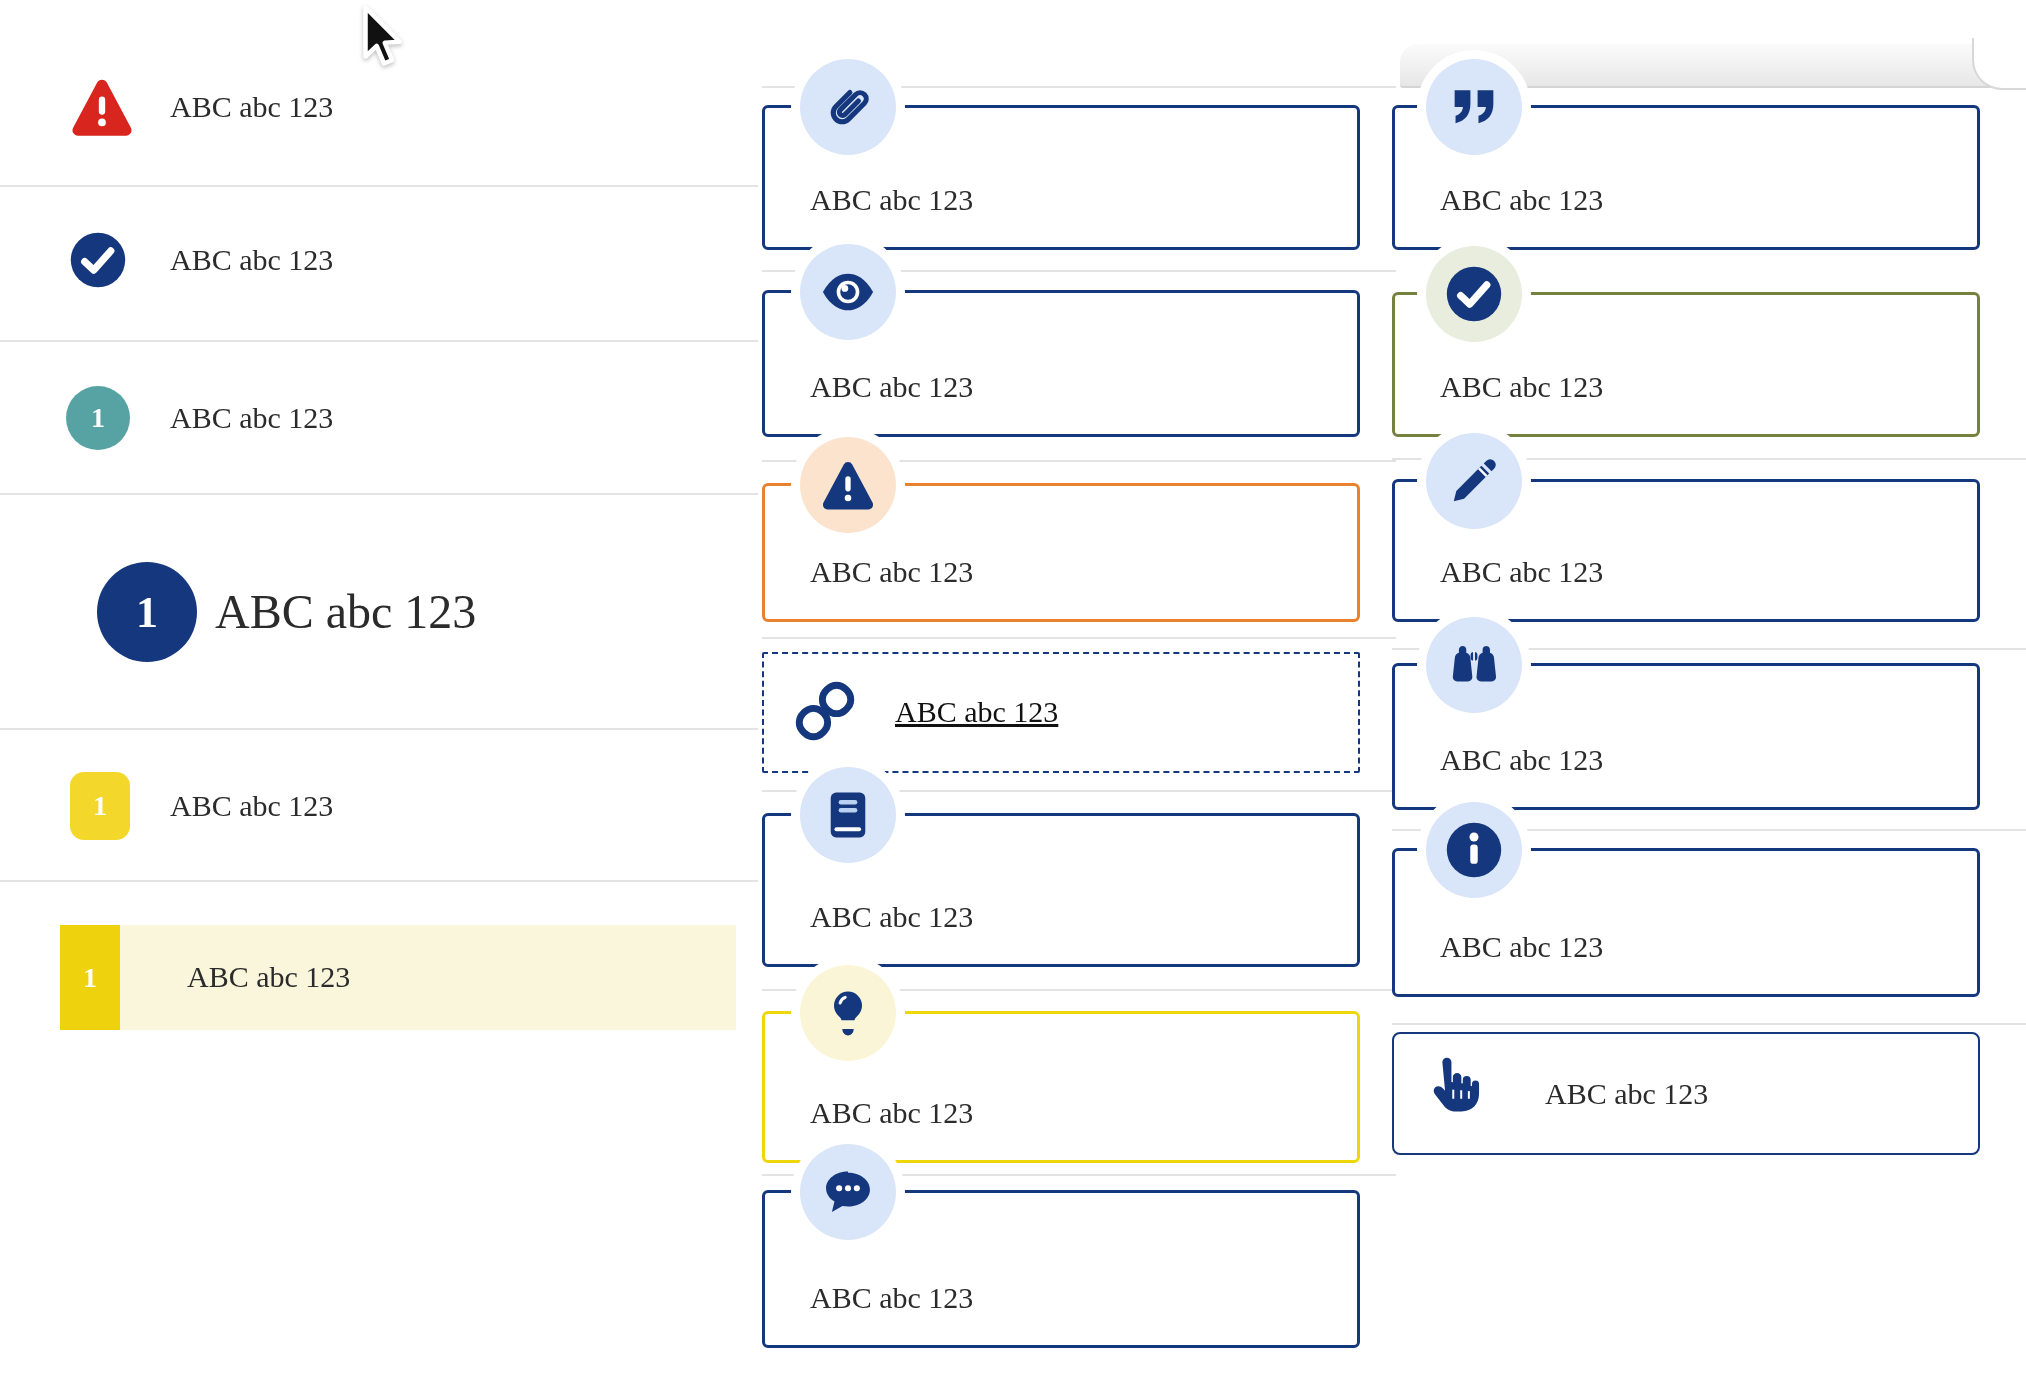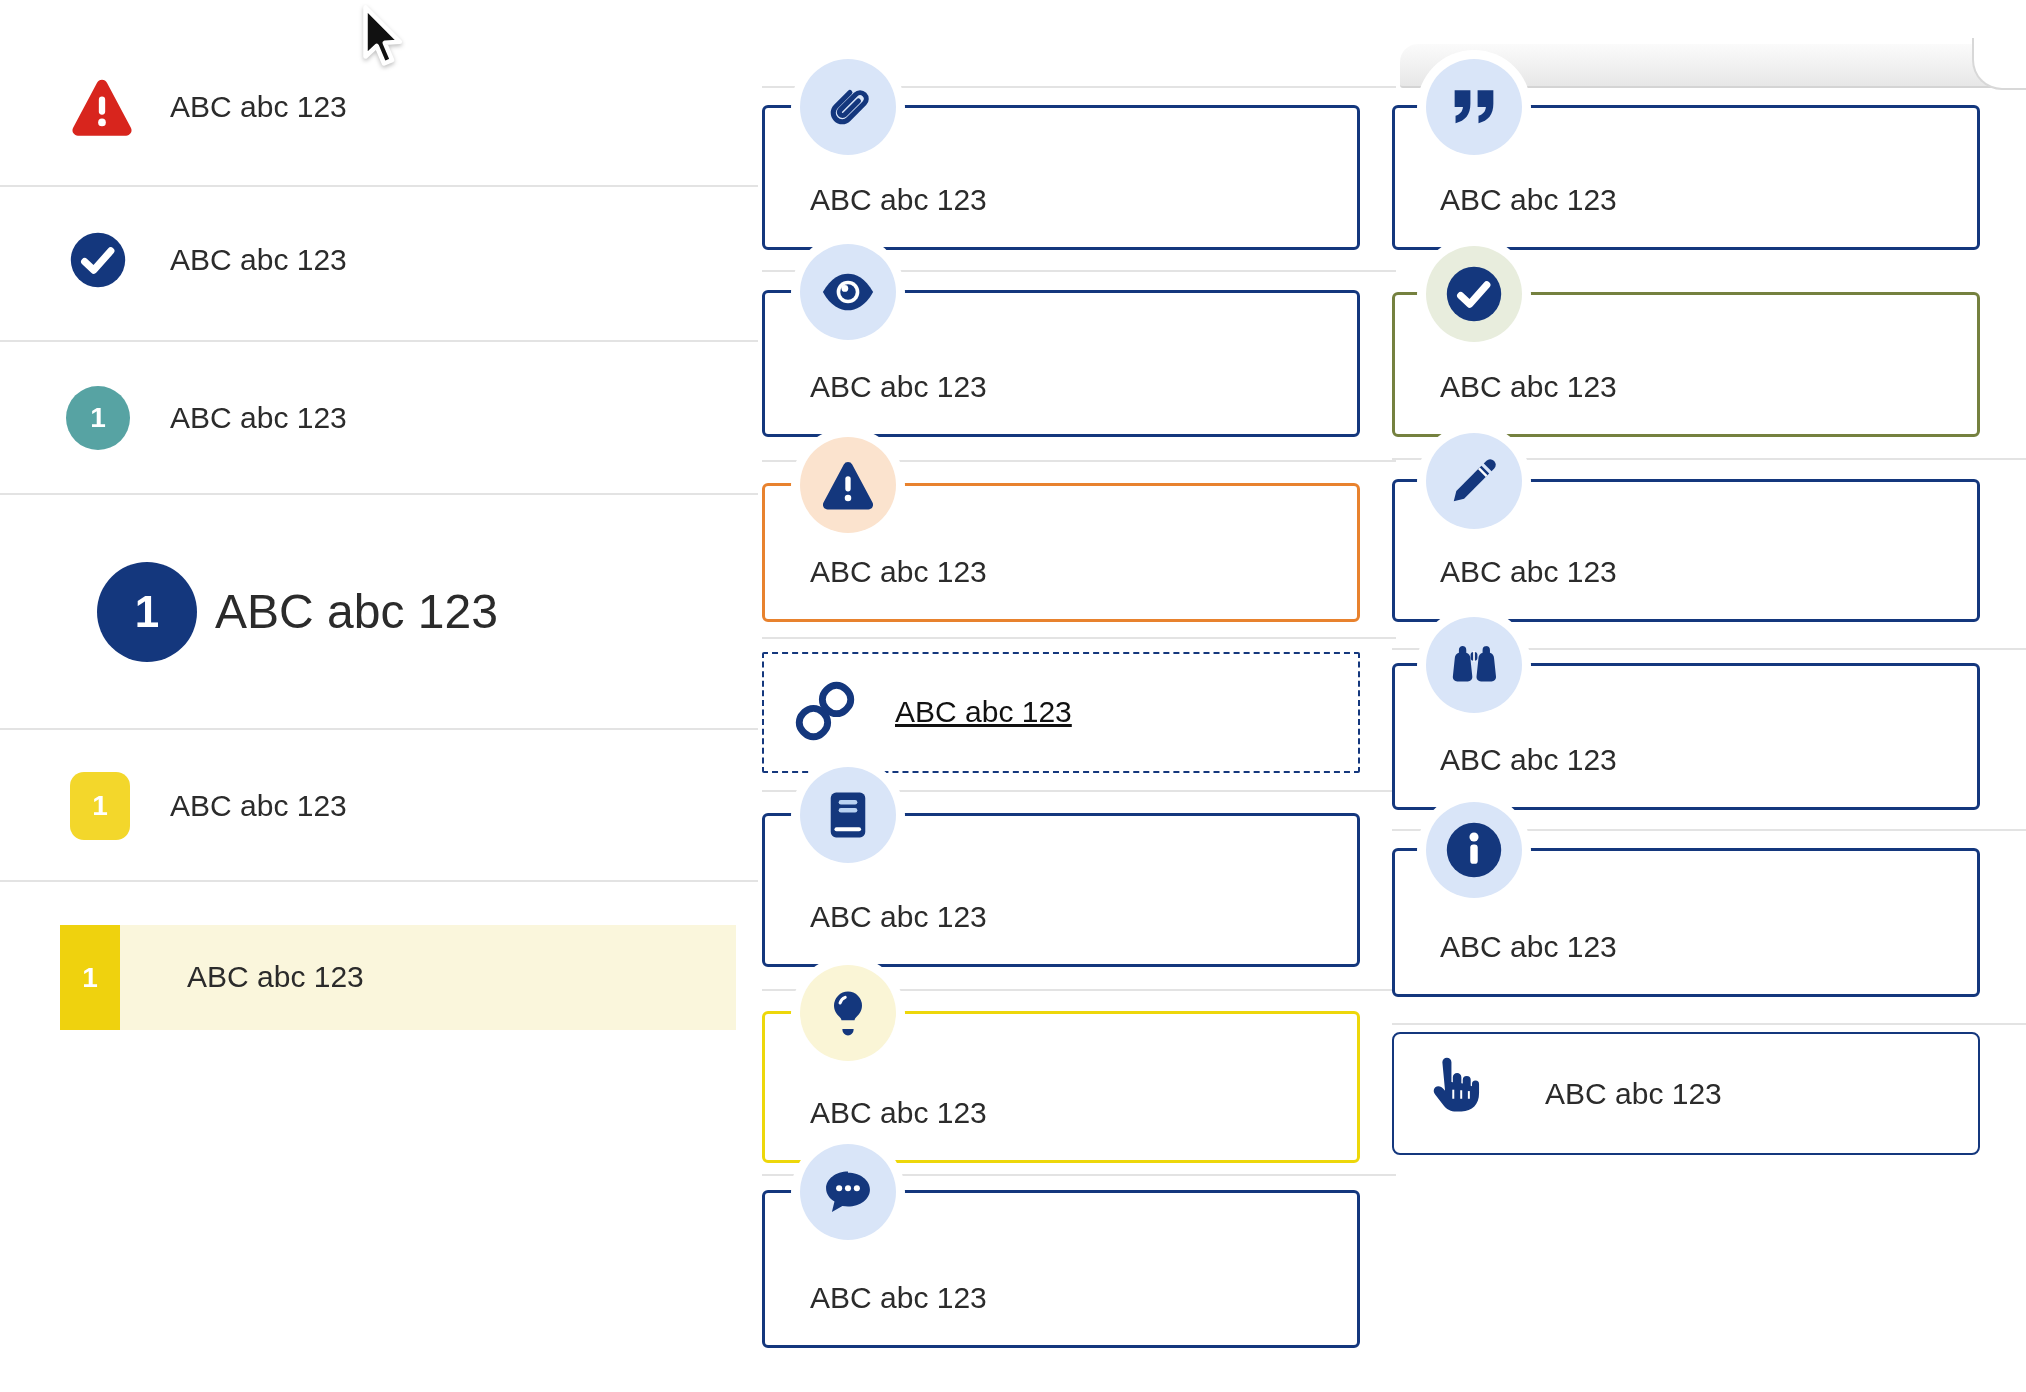--- a/index.html
+++ b/index.html
@@ -1,17 +1,17 @@
 <!DOCTYPE html>
 <html><head>
 <meta charset="utf-8">
 <style>
   html,body{margin:0;padding:0;background:#fff;}
   .stage{position:relative;width:2026px;height:1392px;background:#fff;overflow:hidden;
-         font-family:Liberation Sans, sans-serif;color:#2B2B2B;}
+         font-family:Liberation Serif, serif;color:#2B2B2B;}
   .divider{position:absolute;height:2px;background:#E3E3E3;z-index:1;}
   .lrow-icon{position:absolute;z-index:2;}
   .row-label{position:absolute;font-size:30px;line-height:36px;white-space:nowrap;z-index:2;}
   .row-label.big{font-size:48px;line-height:60px;font-weight:400;}
   .circle{position:absolute;border-radius:50%;display:flex;align-items:center;justify-content:center;z-index:2;}
   .num{color:#fff;font-weight:bold;}
   .ysquare{position:absolute;display:flex;align-items:center;justify-content:center;z-index:2;}
   .hl-band{position:absolute;background:#FAF6DC;z-index:1;}
   .card{position:absolute;background:#fff;border:3px solid #14377D;border-radius:6px;z-index:2;box-sizing:border-box;}
   .card.orange{border-color:#E8822E;}

